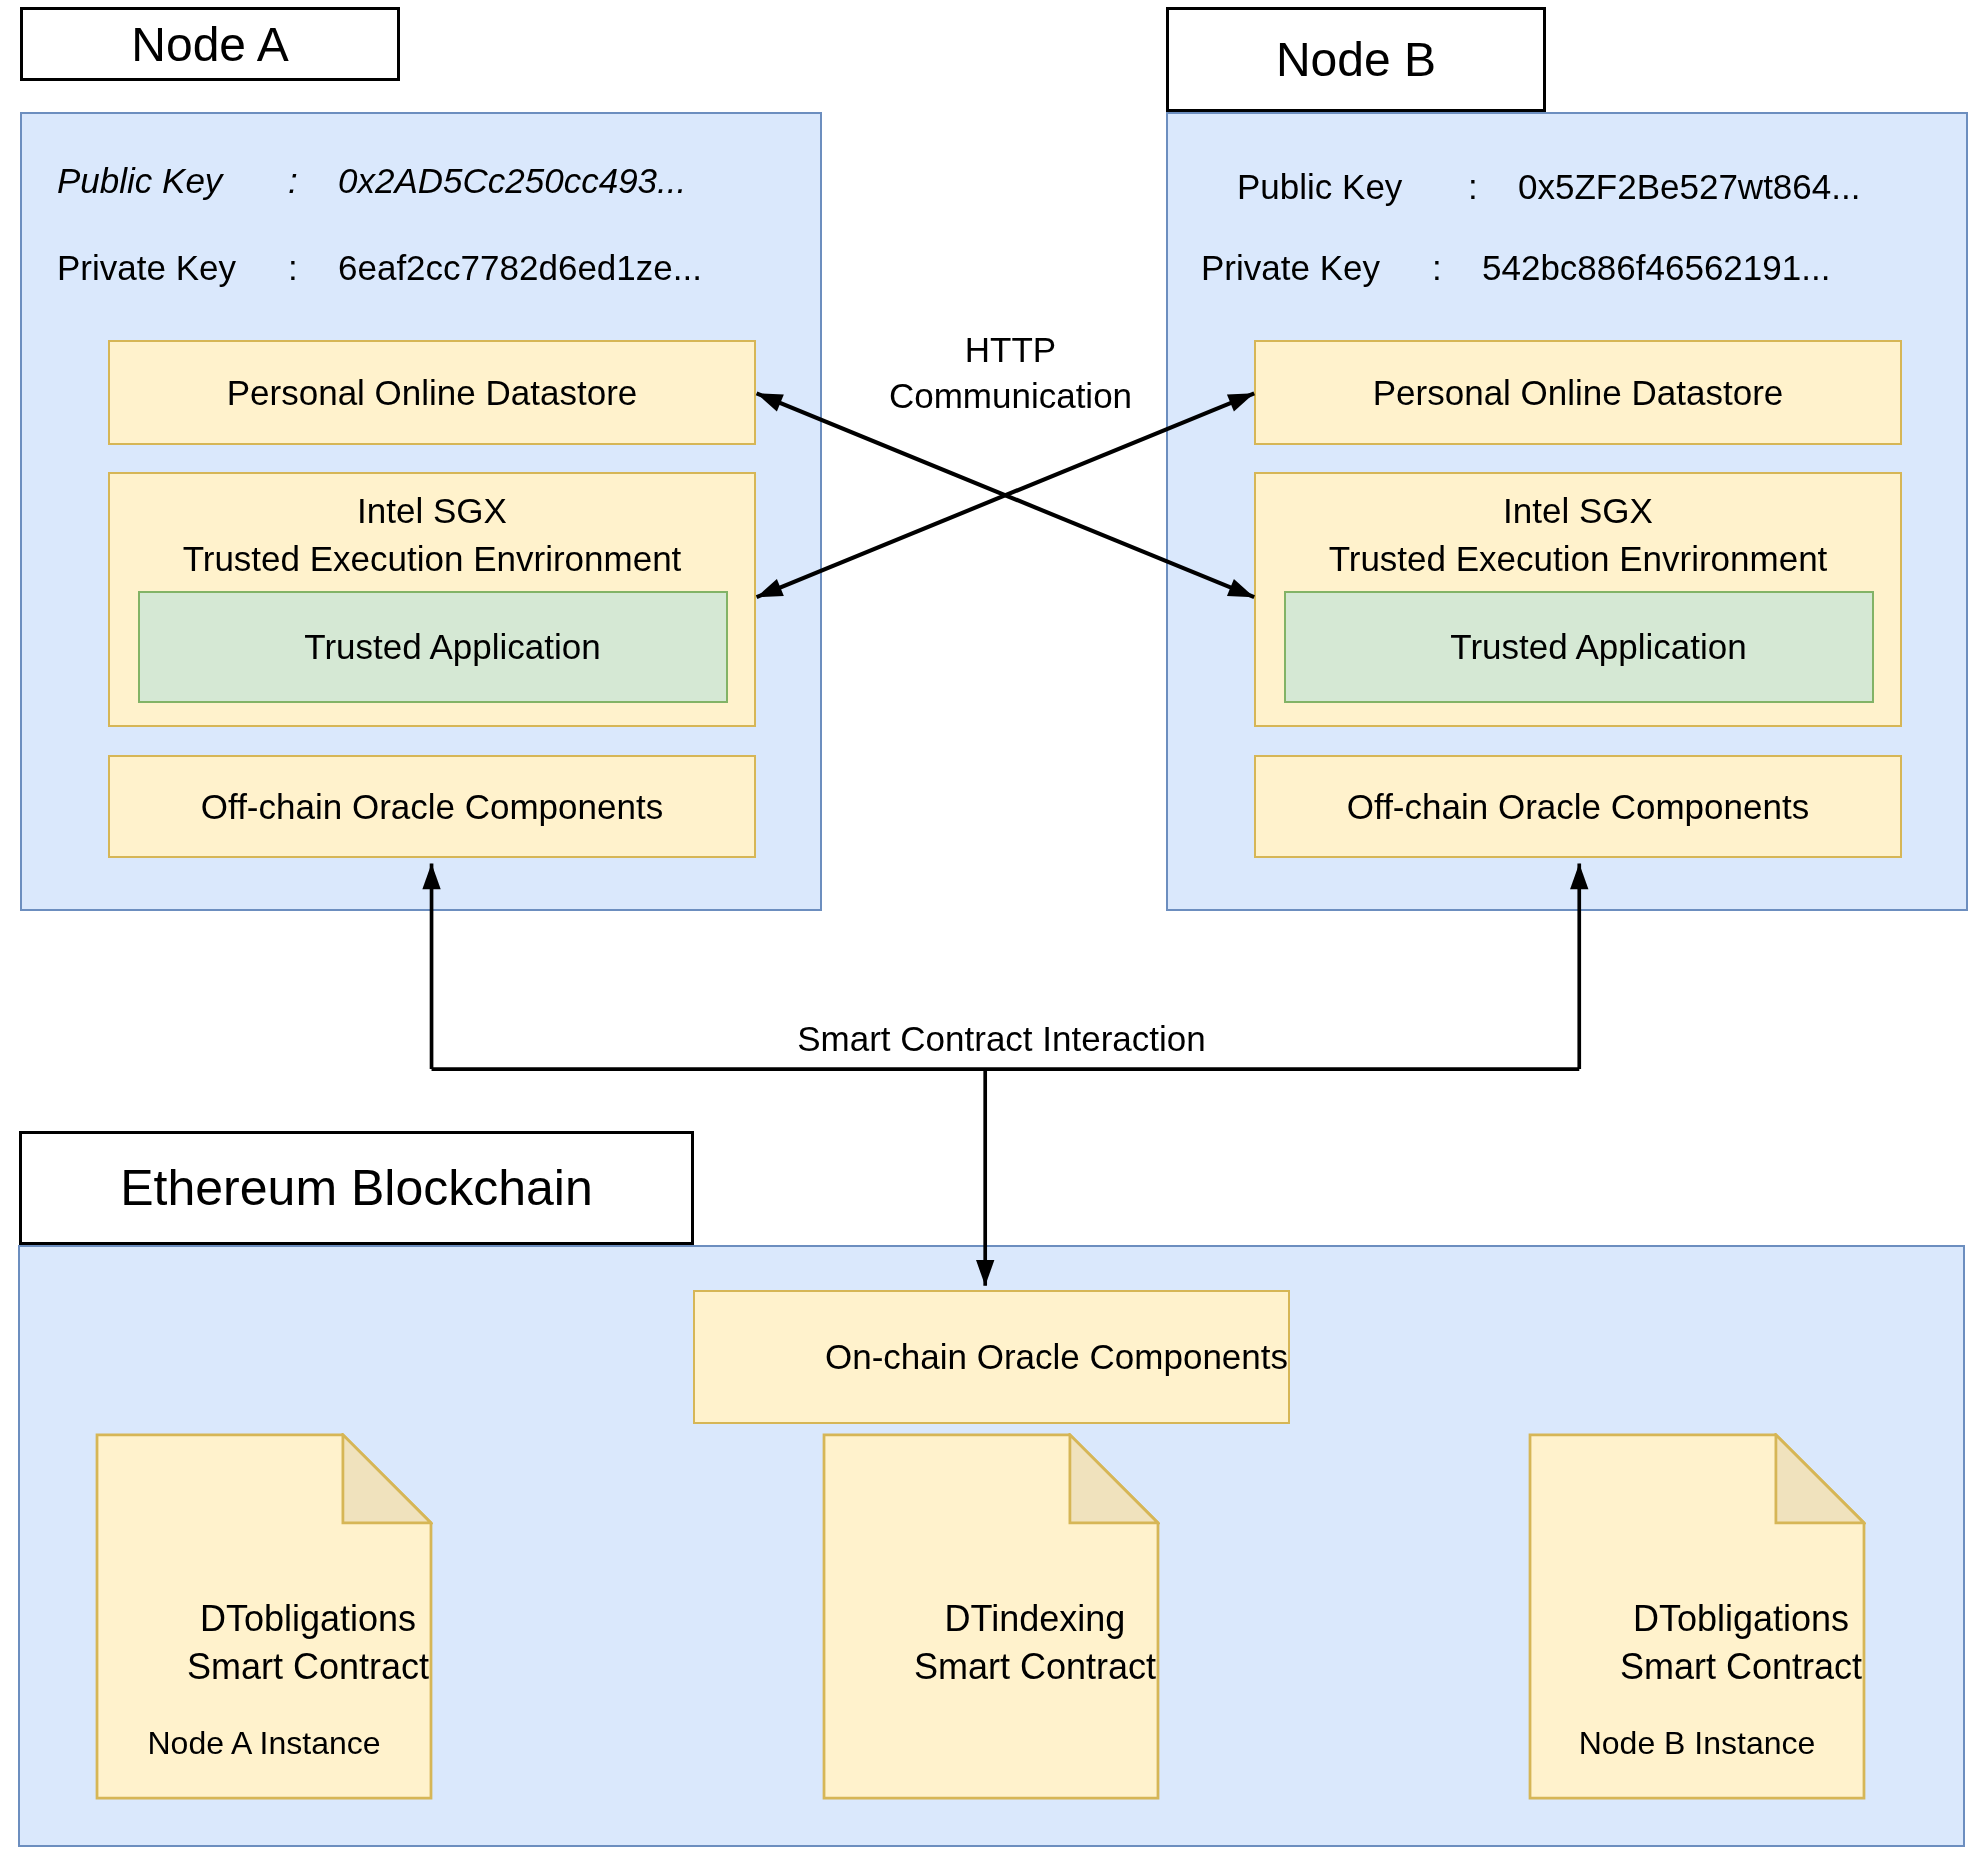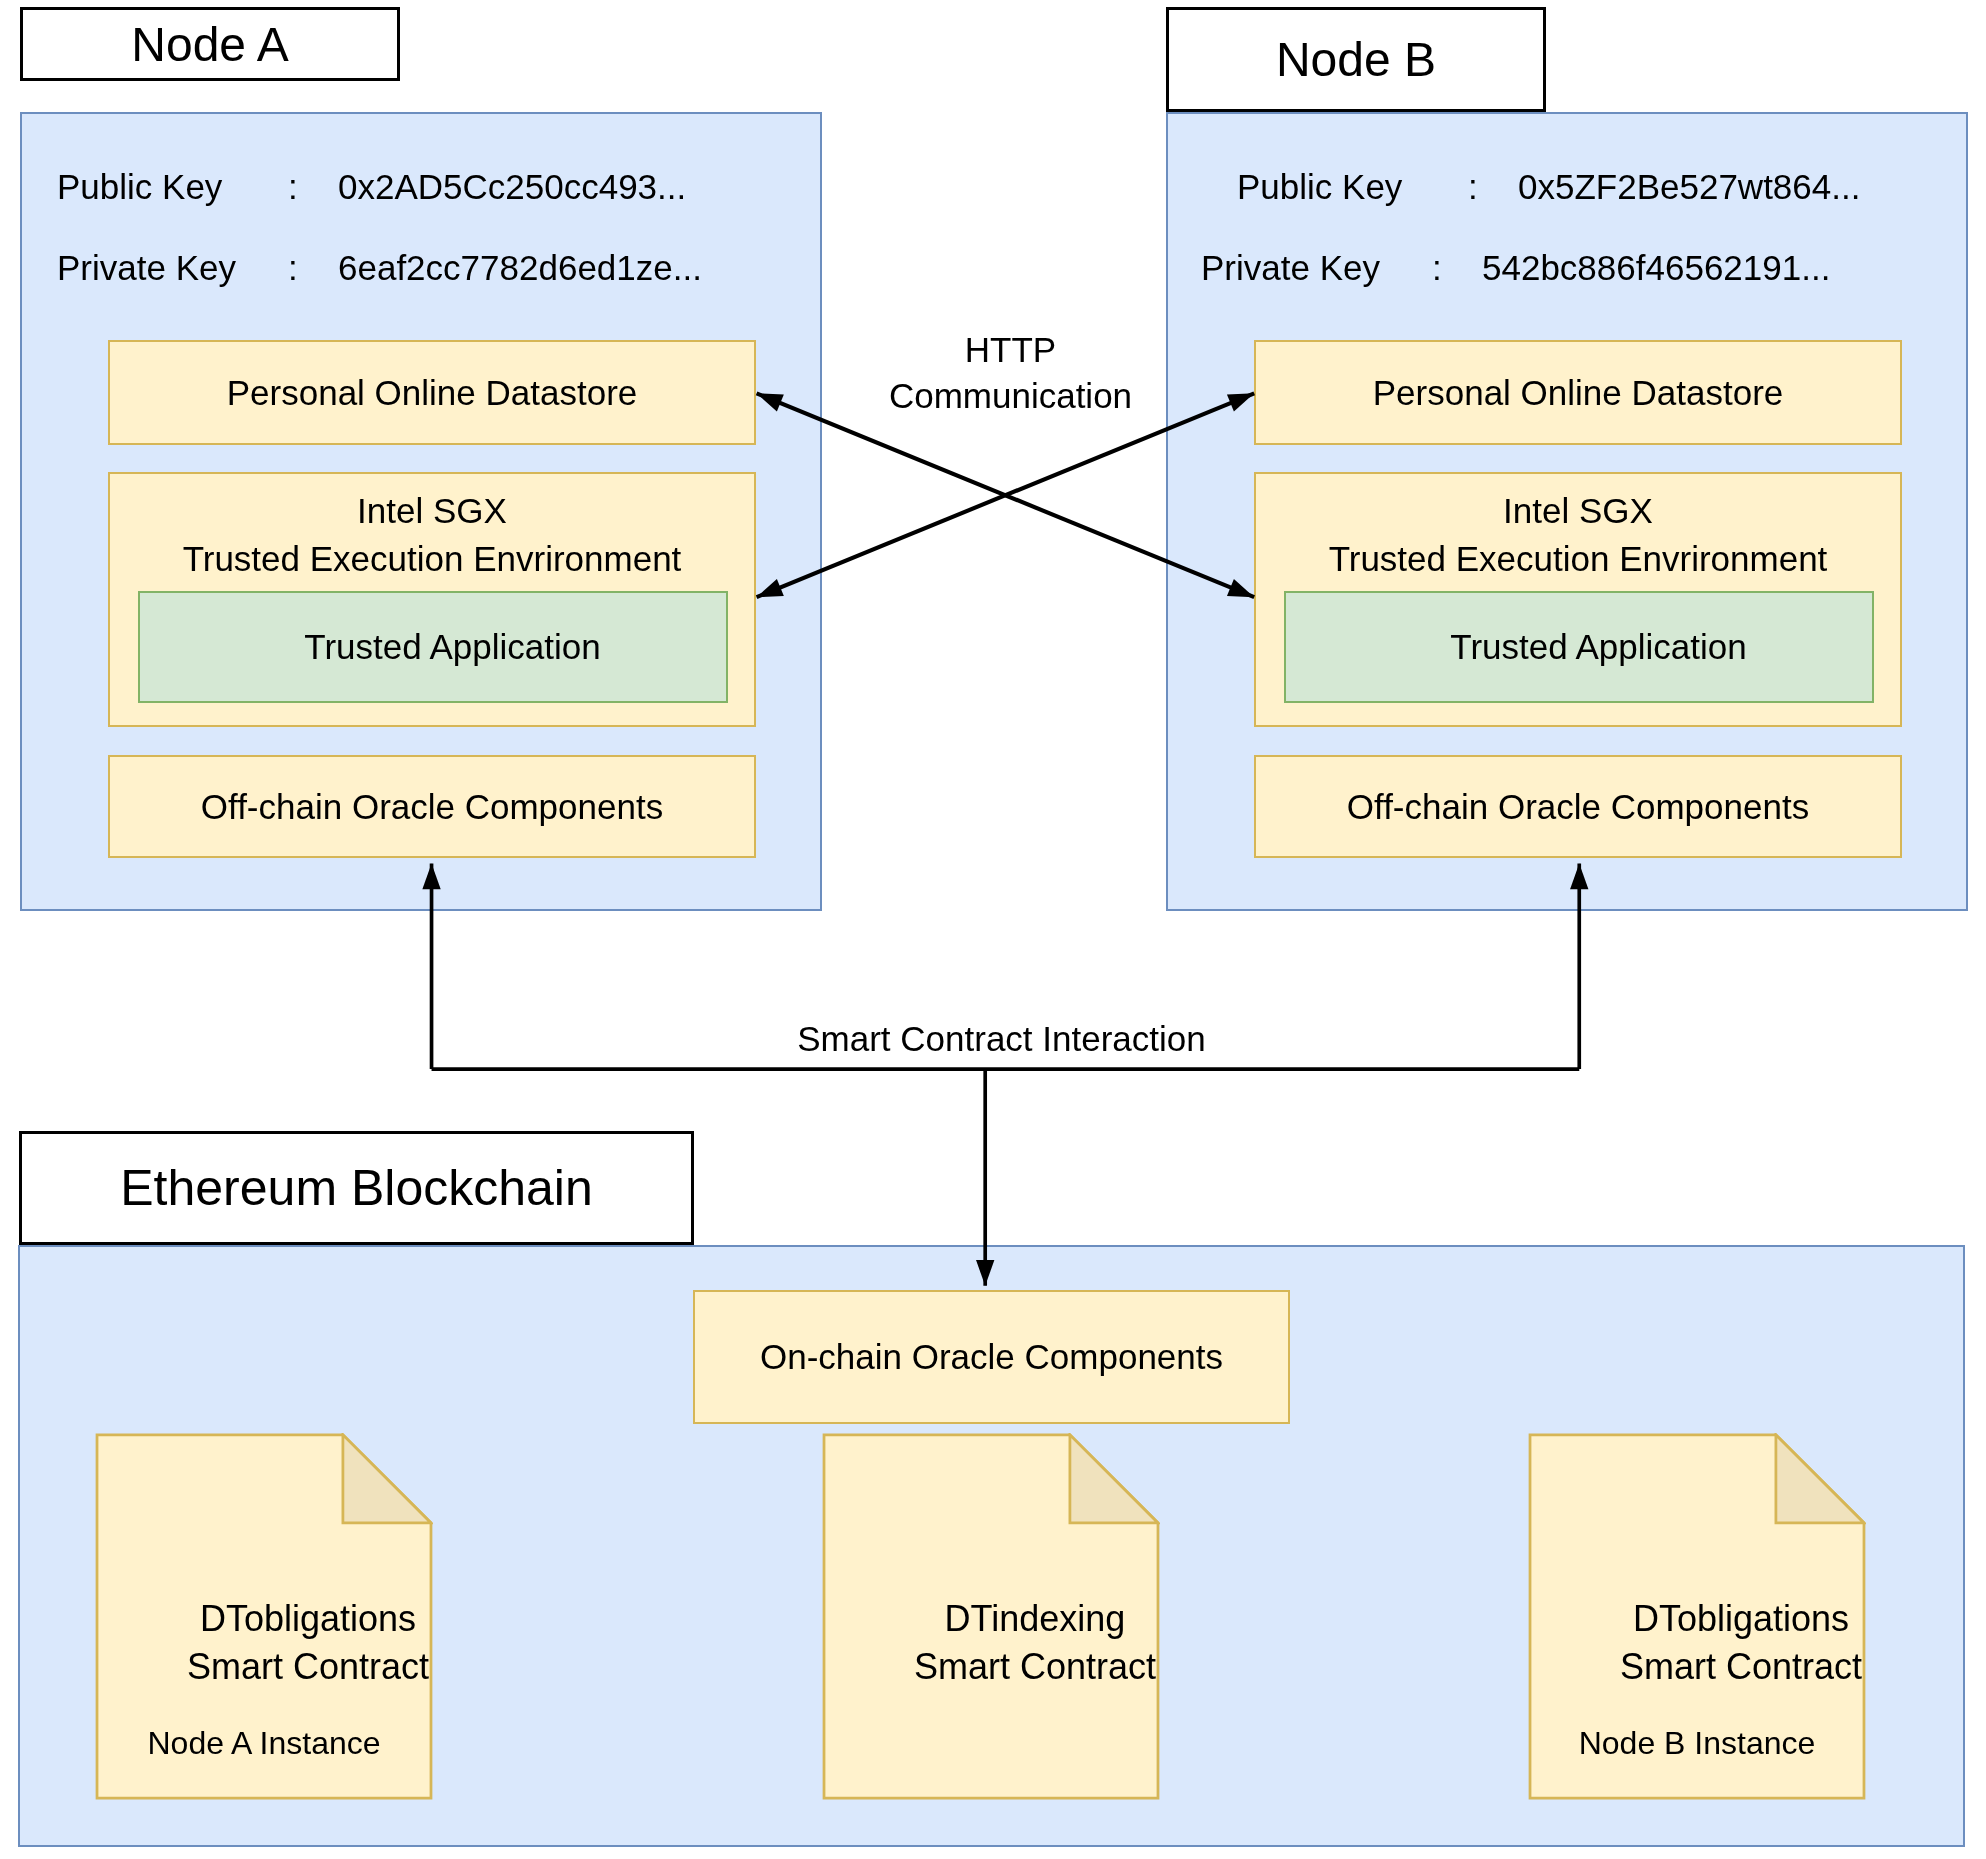--- a/index.html
+++ b/index.html
@@ -61,21 +61,21 @@
 </head>
 <body>
 
 <div class="canvas">
 
   <div class="abs node-box" style="left:20px; top:112px; width:802px; height:799px;"></div>
   <div class="abs title-box" style="left:20px; top:7.3px; width:380px; height:74px;">
     <span>Node A</span>
   </div>
 
-  <div class="key-row" style="left:57px; top:167px;">
+  <div class="key-row" style="left:57px; top:161px;font-style:italic;">
     <span class="key-label">Public Key</span><span class="key-colon">:</span><span class="key-value">0x2AD5Cc250cc493...</span>
   </div>
   <div class="key-row" style="left:57px; top:248px;">
     <span class="key-label">Private Key</span><span class="key-colon">:</span><span class="key-value">6eaf2cc7782d6ed1ze...</span>
   </div>
 
   <div class="abs ybox" style="left:108px; top:340px; width:648px; height:105px;">
     <span>Personal Online Datastore</span>
   </div>
 
@@ -130,21 +130,21 @@
 
   <div class="float-label" style="left:726px; top:1016px; width:551px;">
     <span>Smart Contract Interaction</span>
   </div>
 
   <div class="abs node-box" style="left:18.4px; top:1245px; width:1947px; height:602px;"></div>
   <div class="abs title-box eth-title" style="left:19px; top:1131px; width:675px; height:114px;">
     <span>Ethereum Blockchain</span>
   </div>
 
-  <div class="abs ybox" style="left:693px; top:1290px; width:597px; height:134px;">
+  <div class="abs ybox" style="left:693px; top:1290px; width:597px; height:134px;justify-content:flex-end;">
     <span>On-chain Oracle Components</span>
   </div>
 
   <div class="abs doc" style="left:95px; top:1433px; width:338px; height:367px;">
     <svg width="338" height="367" viewBox="0 0 368 400">
       <polygon points="2,2 270,2 366,98 366,398 2,398" fill="var(--box-fill)" stroke="var(--box-stroke)" stroke-width="3"></polygon>
       <polygon points="270,2 270,98 366,98" fill="var(--fold-fill)" stroke="var(--box-stroke)" stroke-width="3"></polygon>
     </svg>
     <div class="doc-main">
       <div>DTobligations</div>

